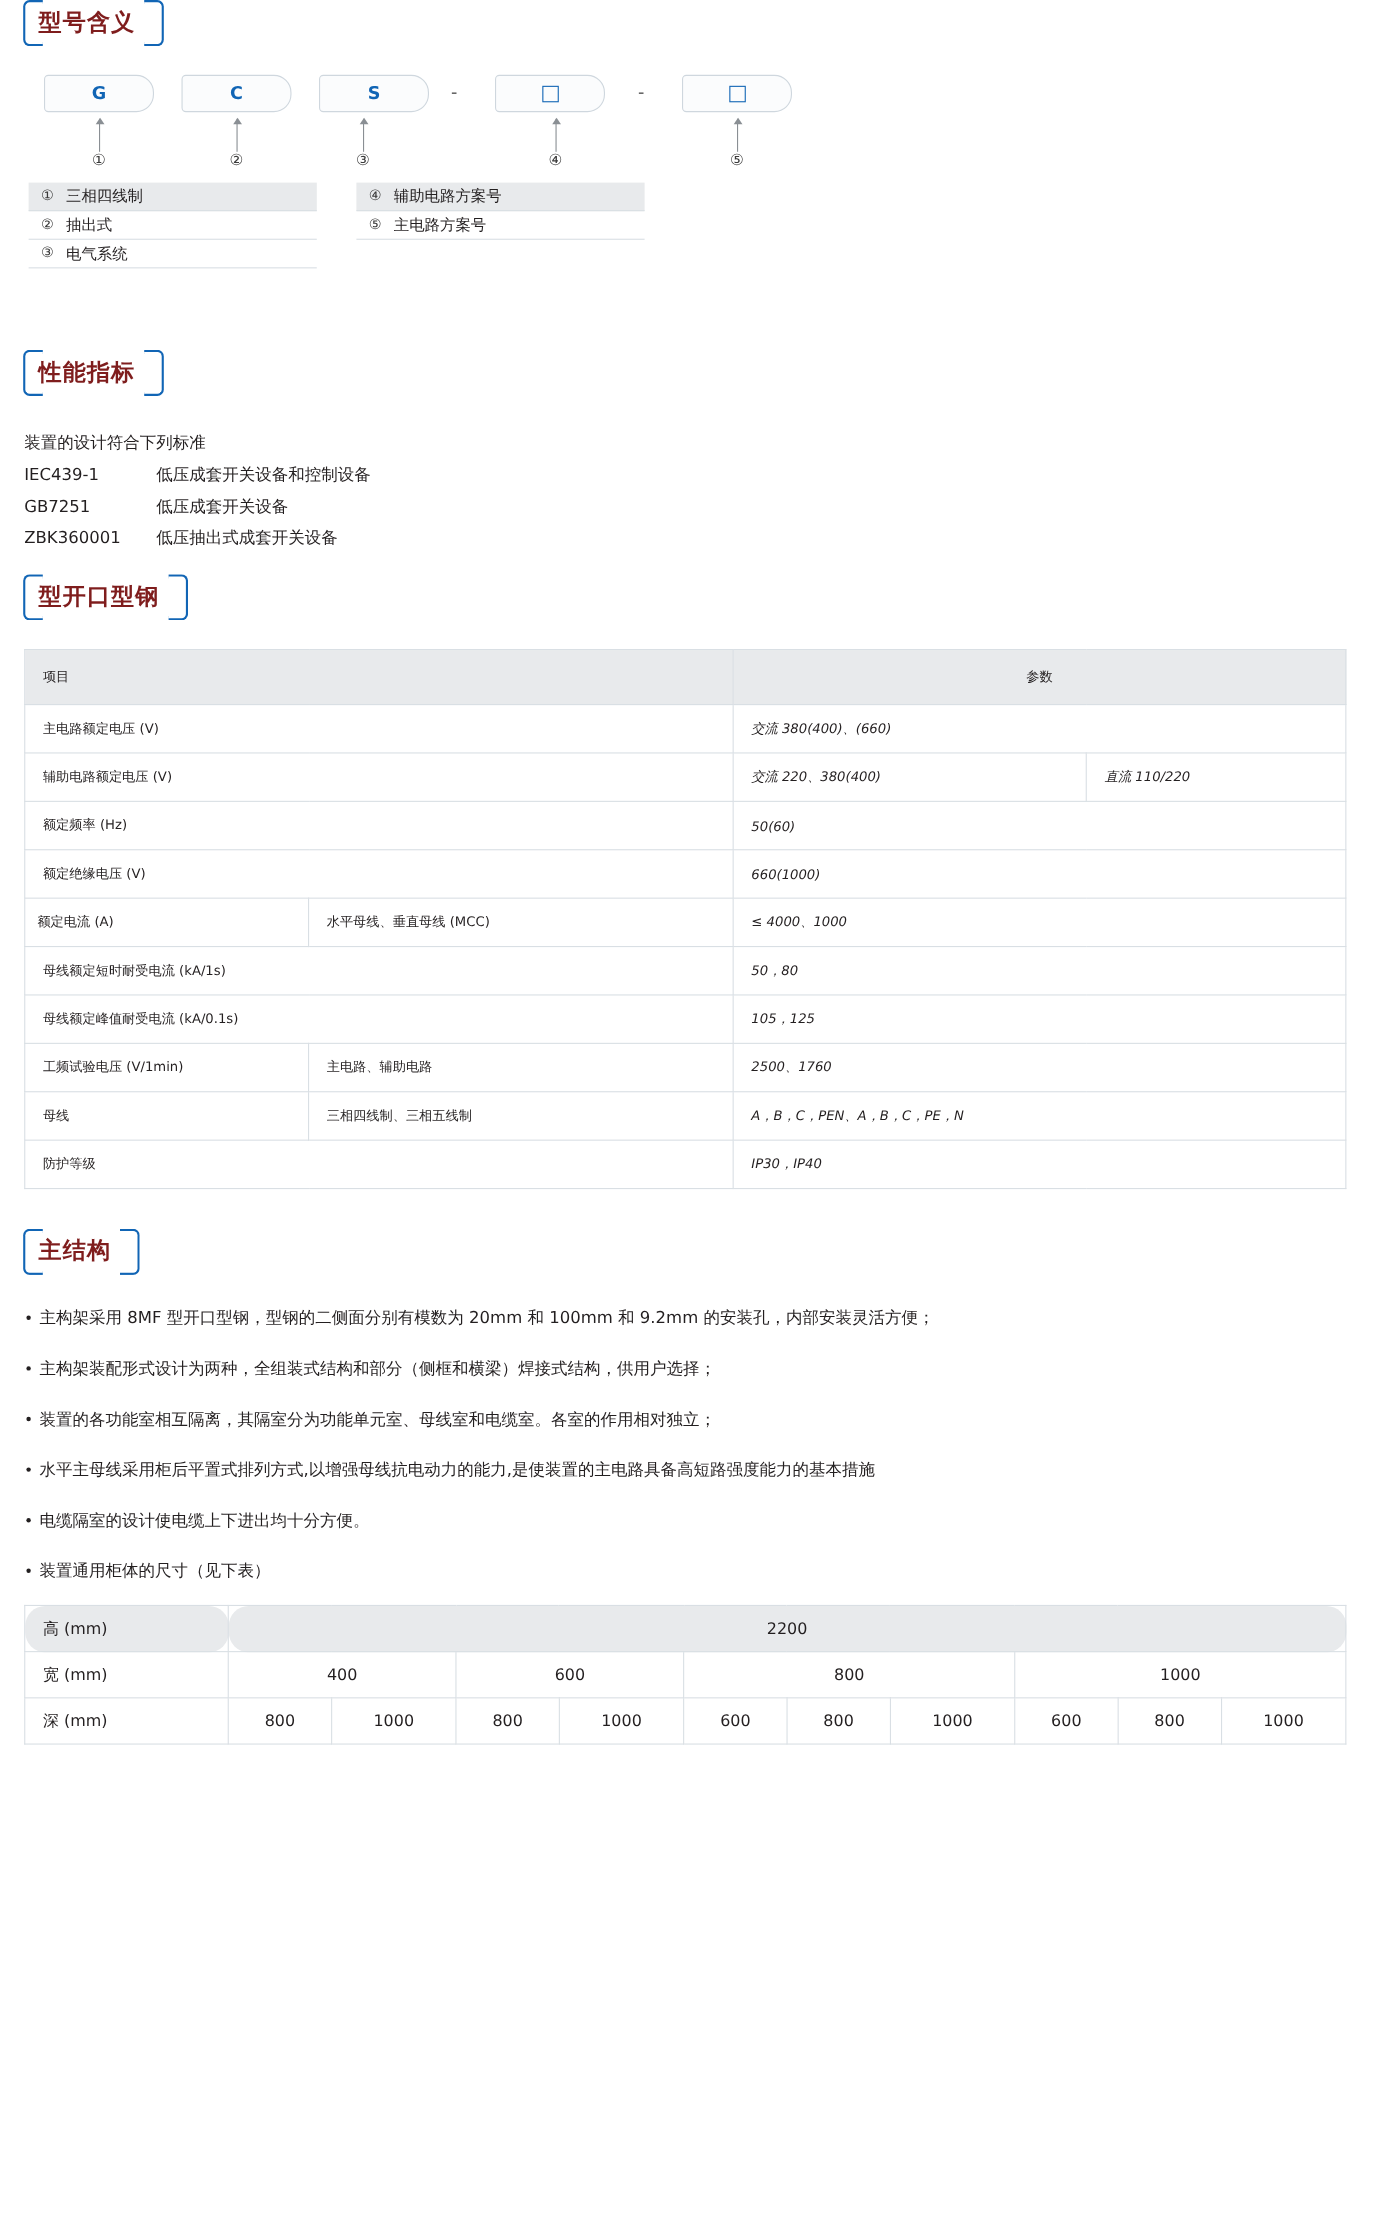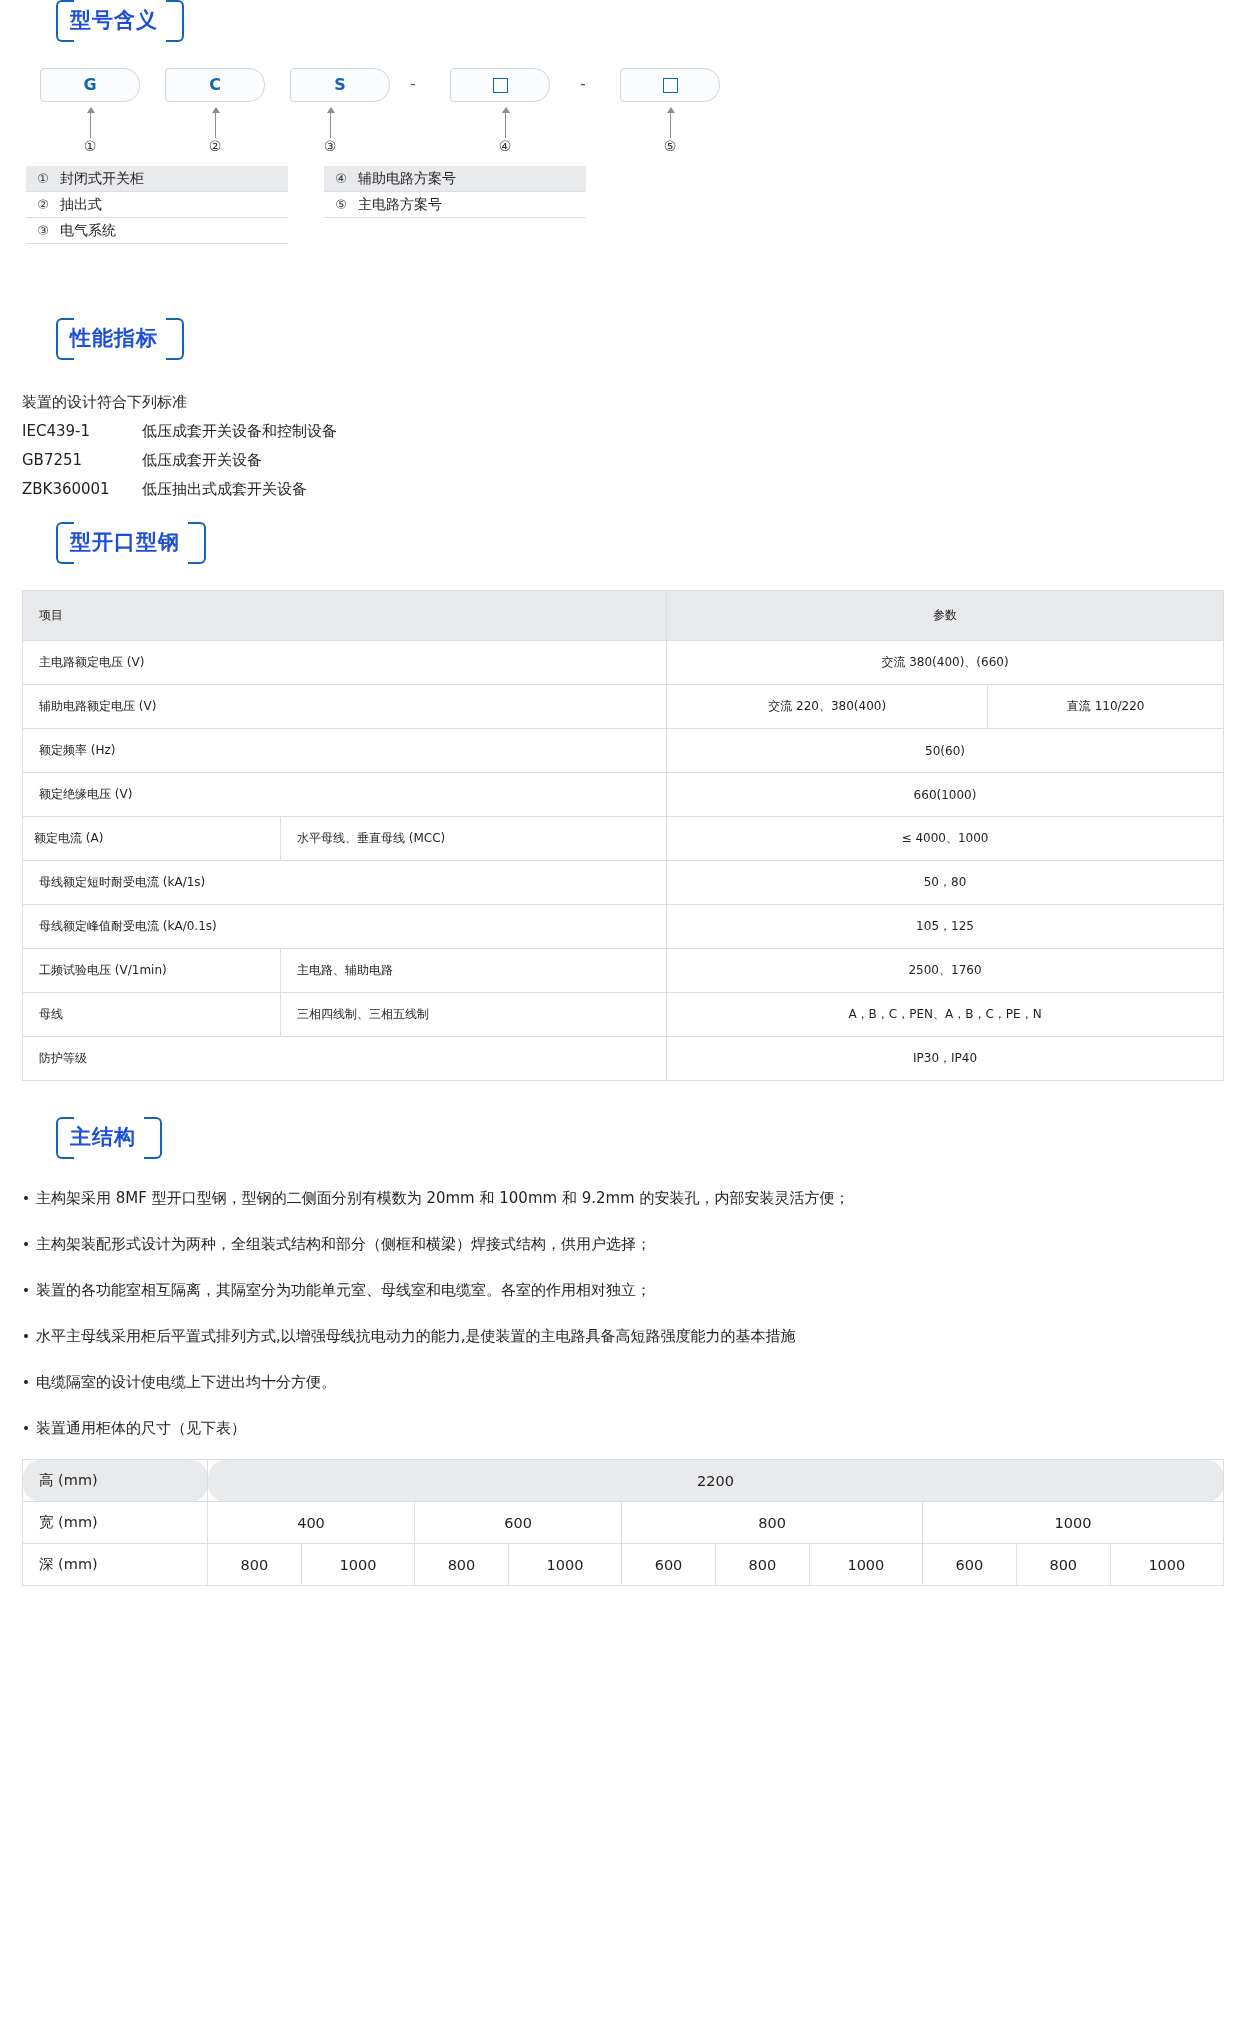--- a/index.html
+++ b/index.html
@@ -19,25 +19,25 @@
     width: 1250px;
     min-height: 2023px;
     padding: 0;
     box-sizing: border-box;
   }
 
   
   .section-head {
     position: relative;
     display: inline-block;
-    margin-left: 56px;
+    margin-left: 21px;
     padding: 6px 26px 8px 14px;
     font-size: 21px;
     font-weight: bold;
-    color: #1d4ed8;
+    color: #7f1d1d;
     letter-spacing: 1px;
   }
   .section-head .bracket-left,
   .section-head .bracket-right {
     position: absolute;
     top: 0;
     bottom: 0;
     width: 16px;
     border: 2px solid #1165b5;
   }
@@ -188,21 +188,22 @@
     font-weight: normal;
     padding: 16px 16px;
   }
   table.params thead th.first {
     text-align: left;
   }
   table.params td.label {
     text-align: left;
   }
   table.params td.center {
-    text-align: center;
+    text-align: left;
+    font-style: italic;
   }
 
   
   .bullets {
     margin: 24px 26px 0 22px;
     font-size: 15px;
     line-height: 30px;
     color: #231f20;
   }
   .bullets .b {
@@ -281,21 +282,21 @@
       <div class="arrow" style="left:465px;"></div>
       <div class="num" style="left:465px;">④</div>
       <div class="arrow" style="left:630px;"></div>
       <div class="num" style="left:630px;">⑤</div>
     </div>
 
     <div class="legend">
       <div class="legend-col col1">
         <div class="legend-row head">
           <span class="lnum">①</span>
-          <span>封闭式开关柜</span>
+          <span>三相四线制</span>
         </div>
         <div class="legend-row">
           <span class="lnum">②</span>
           <span>抽出式</span>
         </div>
         <div class="legend-row">
           <span class="lnum">③</span>
           <span>电气系统</span>
         </div>
       </div>

